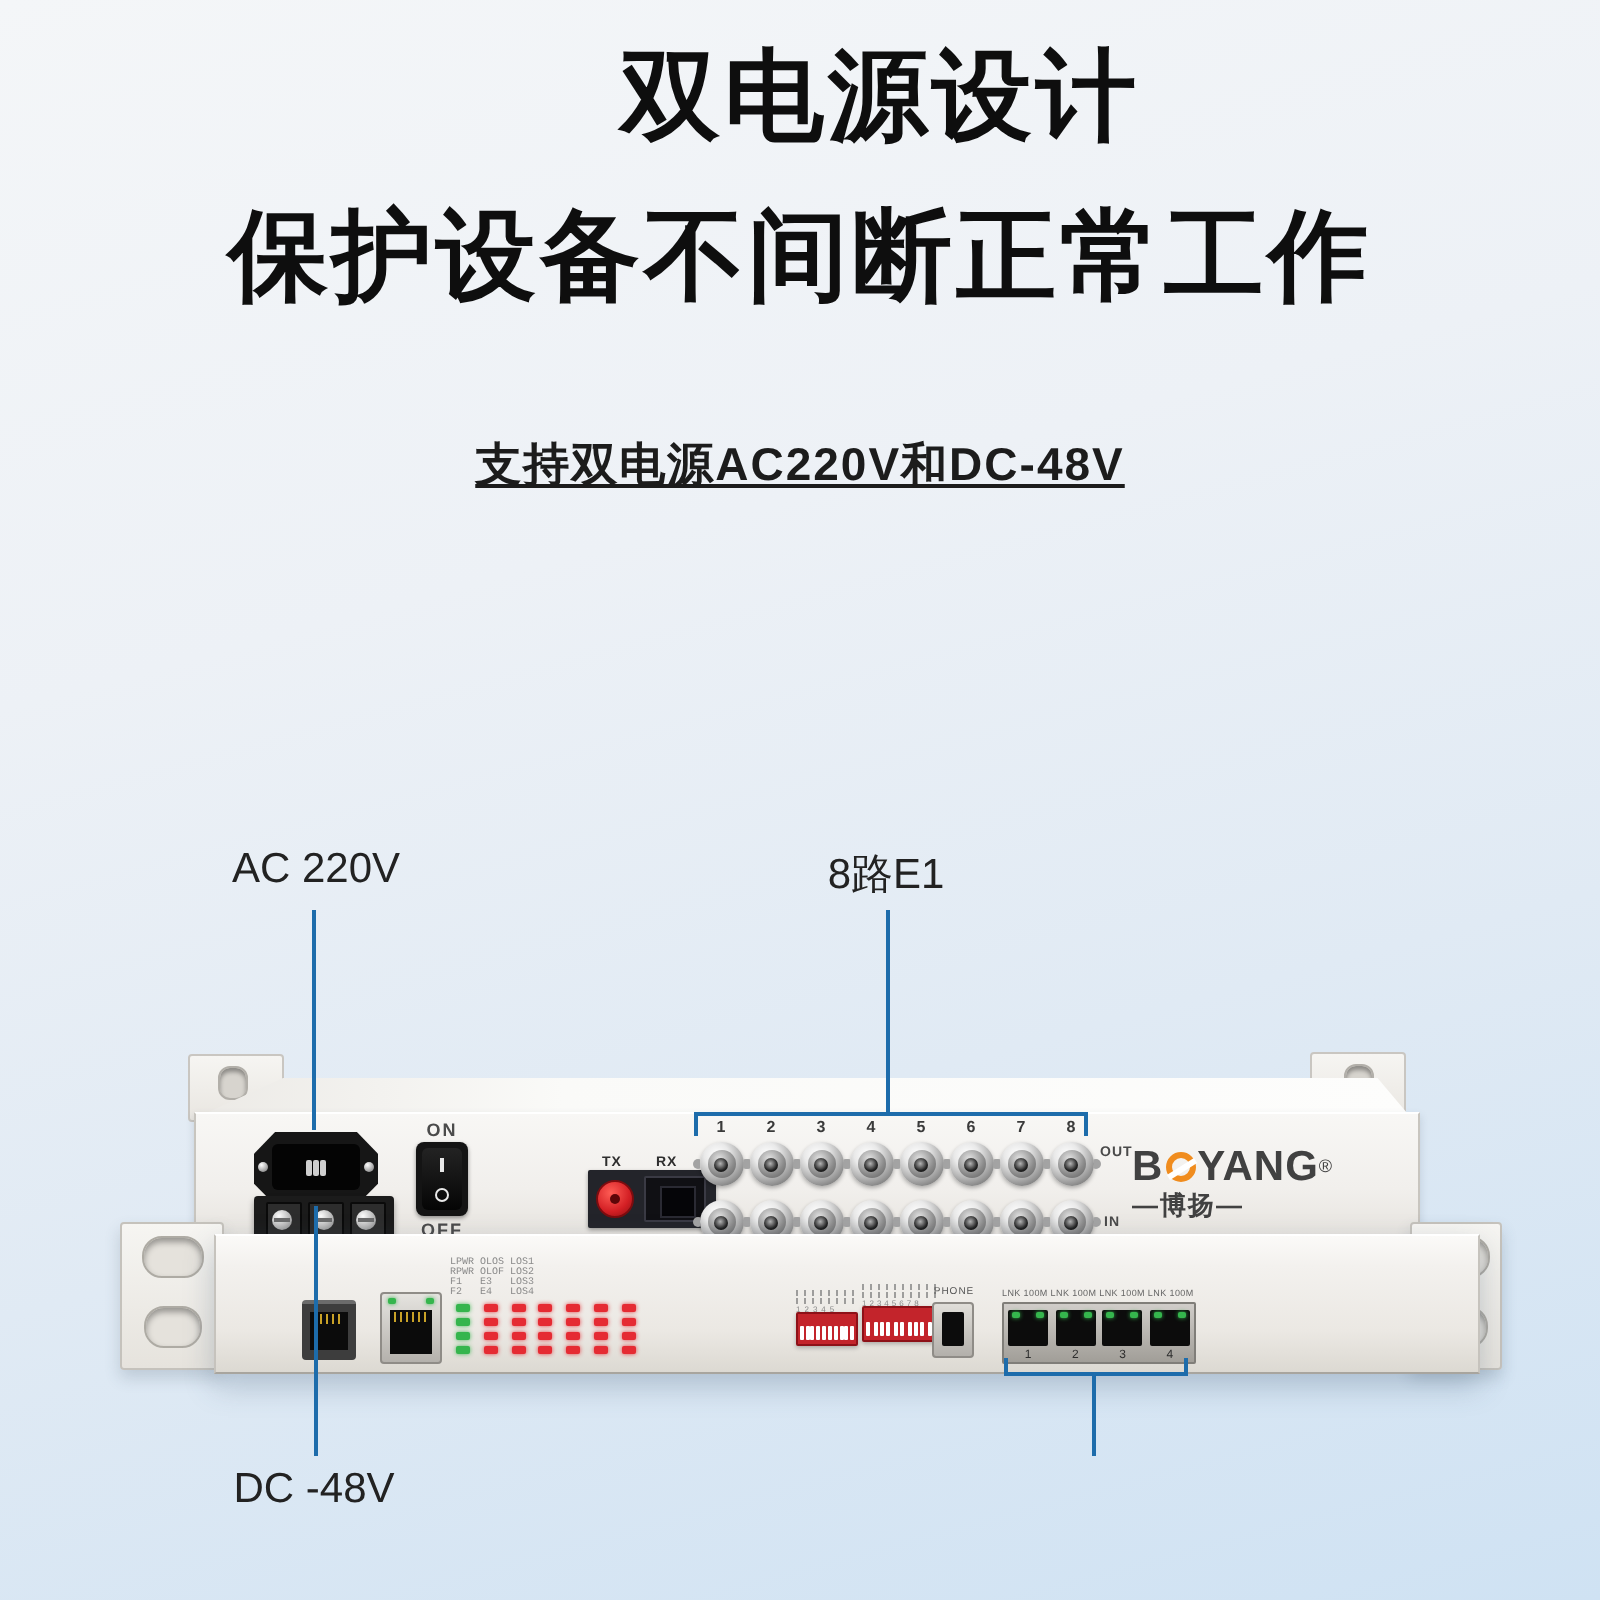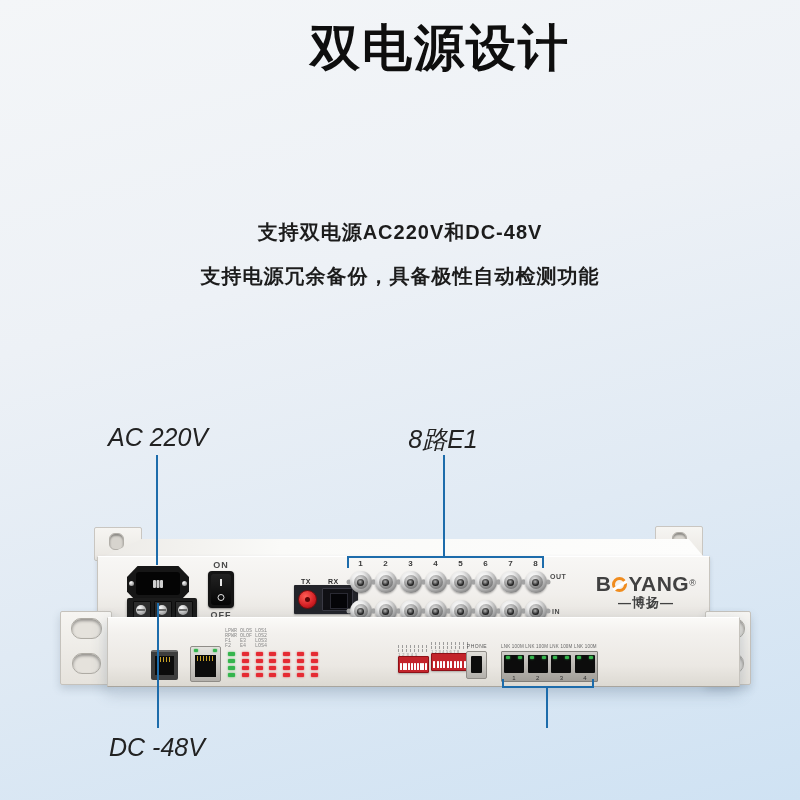--- a/index.html
+++ b/index.html
@@ -7,26 +7,26 @@
   .canvas{position:relative;width:800px;height:800px;overflow:hidden;
     background:linear-gradient(165deg,#f4f6f8 0%,#edf1f6 35%,#e0eaf4 65%,#cfe2f3 100%);}
   .abs{position:absolute;}
 
   
   .title{position:absolute;left:0;width:800px;text-align:center;color:#0e0e0e;
     font-weight:700;font-size:50px;letter-spacing:2px;line-height:52px;}
   .title1{top:22px;margin-left:40px;}
   .title2{top:102px;}
   .desc{position:absolute;left:0;width:800px;text-align:center;color:#1c1c1c;
-    font-size:20px;font-weight:600;letter-spacing:1px;line-height:28px;}
+    font-size:23px;font-weight:600;letter-spacing:1px;line-height:28px;text-decoration:underline;}
   .desc1{top:218px;} .desc2{top:262px;} .desc3{top:306px;}
 
   
-  .callout{position:absolute;transform:translateX(-50%);font-size:25px;color:#222;
-    white-space:nowrap;z-index:20;font-style:italic;}
+  .callout{position:absolute;transform:translateX(-50%);font-size:21px;color:#222;
+    white-space:nowrap;z-index:20;}
   .lbl-ac{left:158px;top:423px;}
   .lbl-e1{left:443px;top:423px;}
   .lbl-dc{left:157px;top:733px;}
   .lbl-lan{left:552px;top:733px;}
   .ann{position:absolute;background:#1d6cab;z-index:20;}
   .ln-ac{left:156px;top:455px;width:2px;height:110px;}
   .ln-e1{left:443px;top:455px;width:2px;height:102px;}
   .br-e1-h{left:347px;top:556px;width:197px;height:2px;}
   .br-e1-l{left:347px;top:556px;width:2px;height:12px;}
   .br-e1-r{left:542px;top:556px;width:2px;height:12px;}
@@ -106,21 +106,21 @@
     box-shadow:-12px 0 0 -8.5px #a3a3a3,12px 0 0 -8.5px #a3a3a3,0 1px 2px rgba(0,0,0,.3);}
   .bnc.bnc2{margin-top:7px;}
   .bnc::before{content:"";position:absolute;inset:4px;border-radius:50%;
     background:radial-gradient(circle at 40% 32%,#e4e4e4,#8a8a8a 60%,#5c5c5c);}
   .bnc::after{content:"";position:absolute;inset:7.5px;border-radius:50%;
     background:radial-gradient(circle at 45% 40%,#b5b5b5 0%,#242424 60%,#000);}
   .io-lbl{position:absolute;font-size:7px;font-weight:700;color:#4a4a4a;letter-spacing:.5px;}
   .lbl-out{left:452px;top:16px;} .lbl-in{left:454px;top:51px;}
 
   
-  .logo{left:492px;top:16px;width:112px;text-align:center;color:#414141;}
+  .logo{left:468px;top:16px;width:112px;text-align:left;color:#414141;}
   .logo-row1{font-size:21px;font-weight:800;letter-spacing:.5px;line-height:21px;white-space:nowrap;}
   .logo-o{display:inline-block;width:15px;height:15px;border:3.5px solid #f08c1e;border-radius:50%;
     box-sizing:border-box;position:relative;top:1px;margin:0 1px;}
   .logo-o::after{content:"";position:absolute;left:-3px;top:4px;width:16px;height:3px;
     background:#fff;transform:rotate(-32deg);}
   .logo-reg{font-size:9px;vertical-align:top;font-weight:400;}
   .logo-row2{font-size:13px;font-weight:700;letter-spacing:1px;margin-top:0px;}
 
   
   .ear-front{position:absolute;background:linear-gradient(#f6f5f2,#e6e3dd);
@@ -191,22 +191,22 @@
   .lan-numbers{position:absolute;left:2px;right:2px;bottom:0px;display:flex;
     justify-content:space-between;}
   .lan-num{width:20px;text-align:center;font-size:6px;color:#2e2e2e;}
 </style>
 </head>
 <body>
 
 <div class="canvas">
 
   <div class="title title1">双电源设计</div>
+  <div class="title title2">保护设备不间断正常工作</div>
   <div class="desc desc1">支持双电源AC220V和DC-48V</div>
-  <div class="desc desc2">支持电源冗余备份，具备极性自动检测功能</div>
 
   <div class="callout lbl-ac">AC 220V</div>
   <div class="callout lbl-e1">8路E1</div>
   <div class="callout lbl-dc">DC -48V</div>
 
   <div class="ann ln-ac"></div>
   <div class="ann ln-e1"></div>
   <div class="ann br-e1-h"></div>
   <div class="ann br-e1-l"></div>
   <div class="ann br-e1-r"></div>

